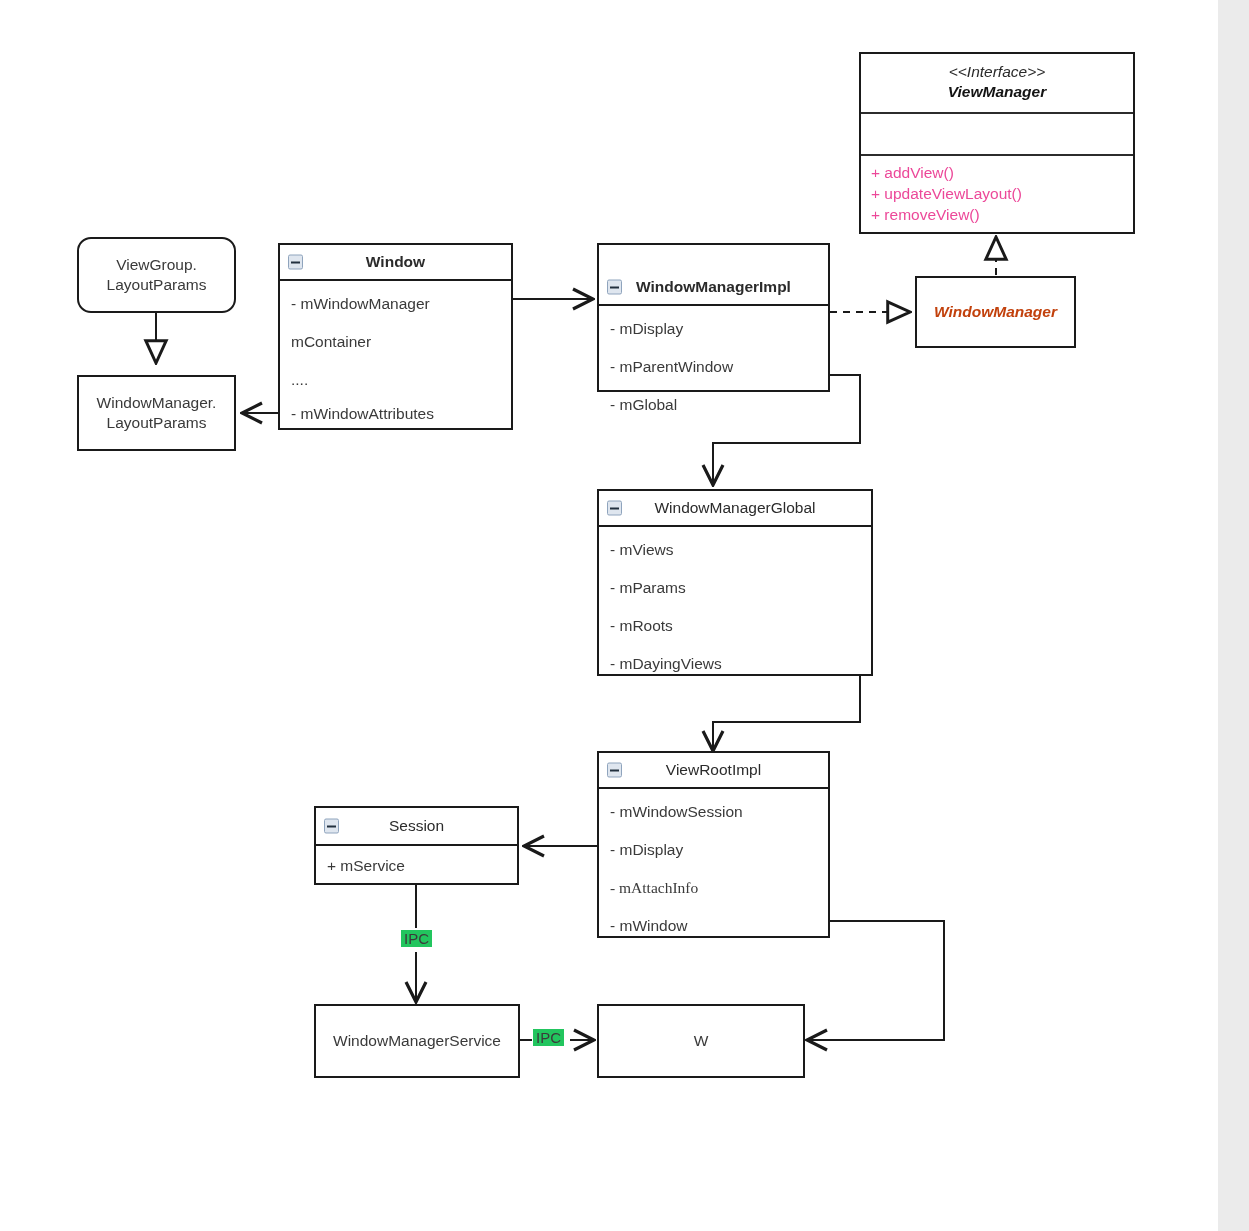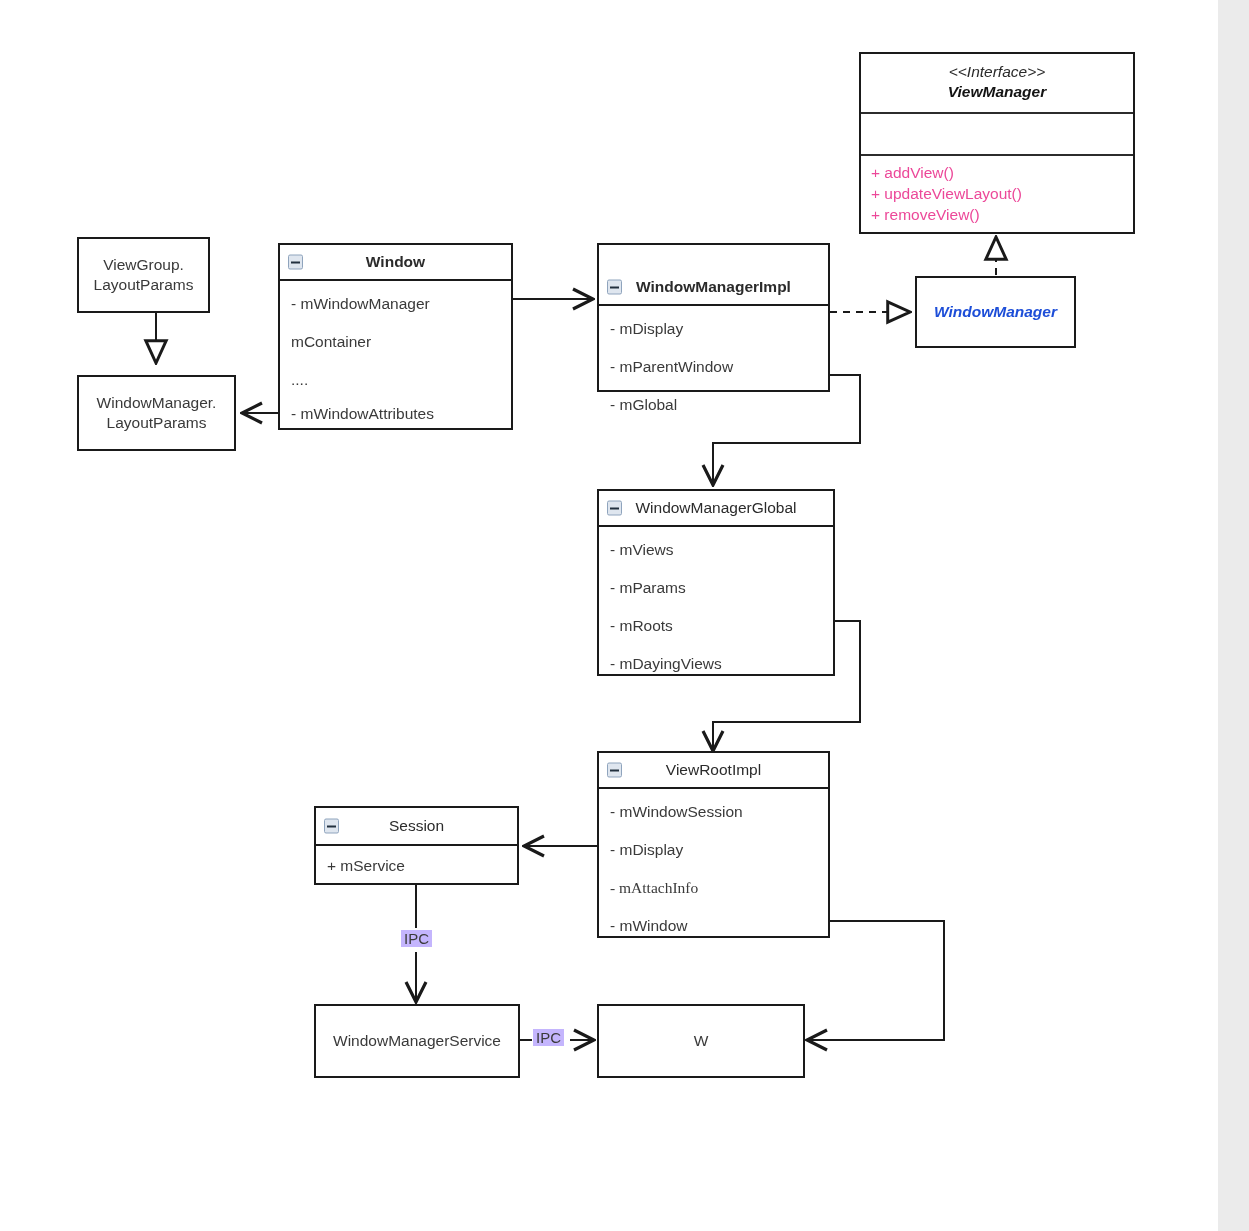--- a/index.html
+++ b/index.html
@@ -76,21 +76,21 @@
     align-items: center;
     justify-content: center;
     text-align: center;
     font-size: 15.5px;
     line-height: 1.32;
     color: #3a3a3a;
   }
   .plainbox.bolditalic {
     font-weight: bold;
     font-style: italic;
-    color: #1d4ed8;
+    color: #c2410c;
   }
   .iface-head {
     position: absolute;
     left: 0; right: 0; top: 0;
     text-align: center;
     padding-top: 9px;
     box-sizing: border-box;
     font-size: 15.5px;
     color: #2b2b2b;
   }
@@ -107,21 +107,21 @@
     left: 10px;
     font-size: 15.5px;
     color: #ec4899;
     line-height: 21px;
     white-space: nowrap;
   }
   .edge-label {
     position: absolute;
     font-size: 15px;
     color: #3a3a3a;
-    background: #c4b5fd;
+    background: #22c55e;
     padding: 0 3px;
     white-space: nowrap;
   }
   svg.wires {
     position: absolute;
     left: 0; top: 0;
     width: 1218px;
     height: 1231px;
     overflow: visible;
     pointer-events: none;
@@ -177,21 +177,21 @@
     </div>
     <div class="hline" style="top:58px;"></div>
     <div class="hline" style="top:100px;"></div>
     <div class="iface-ops" style="top:108px;">
       <div>+ addView()</div>
       <div>+ updateViewLayout()</div>
       <div>+ removeView()</div>
     </div>
   </div>
 
-  <div class="box plainbox" style="left:77px; top:237px; width:133px; height:76px;">
+  <div class="box plainbox" style="left:77px; top:237px; width:159px; height:76px;border-radius:14px;">
     <div>
       <div>ViewGroup.</div>
       <div>LayoutParams</div>
     </div>
   </div>
 
   <div class="box plainbox" style="left:77px; top:375px; width:159px; height:76px;">
     <div>
       <div>WindowManager.</div>
       <div>LayoutParams</div>
@@ -220,21 +220,21 @@
       <div class="attr" style="top:14px;">- mDisplay</div>
       <div class="attr" style="top:52px;">- mParentWindow</div>
       <div class="attr" style="top:90px;">- mGlobal</div>
     </div>
   </div>
 
   <div class="box plainbox bolditalic" style="left:915px; top:276px; width:161px; height:72px;">
     <span>WindowManager</span>
   </div>
 
-  <div class="box" style="left:597px; top:489px; width:238px; height:187px;">
+  <div class="box" style="left:597px; top:489px; width:276px; height:187px;">
     <div class="cls-title titlebar-sep" style="height:36px;">
       <span class="collapse-icon"></span>
       <span>WindowManagerGlobal</span>
     </div>
     <div class="attrs" style="height:149px;">
       <div class="attr" style="top:14px;">- mViews</div>
       <div class="attr" style="top:52px;">- mParams</div>
       <div class="attr" style="top:90px;">- mRoots</div>
       <div class="attr" style="top:128px;">- mDayingViews</div>
     </div>

